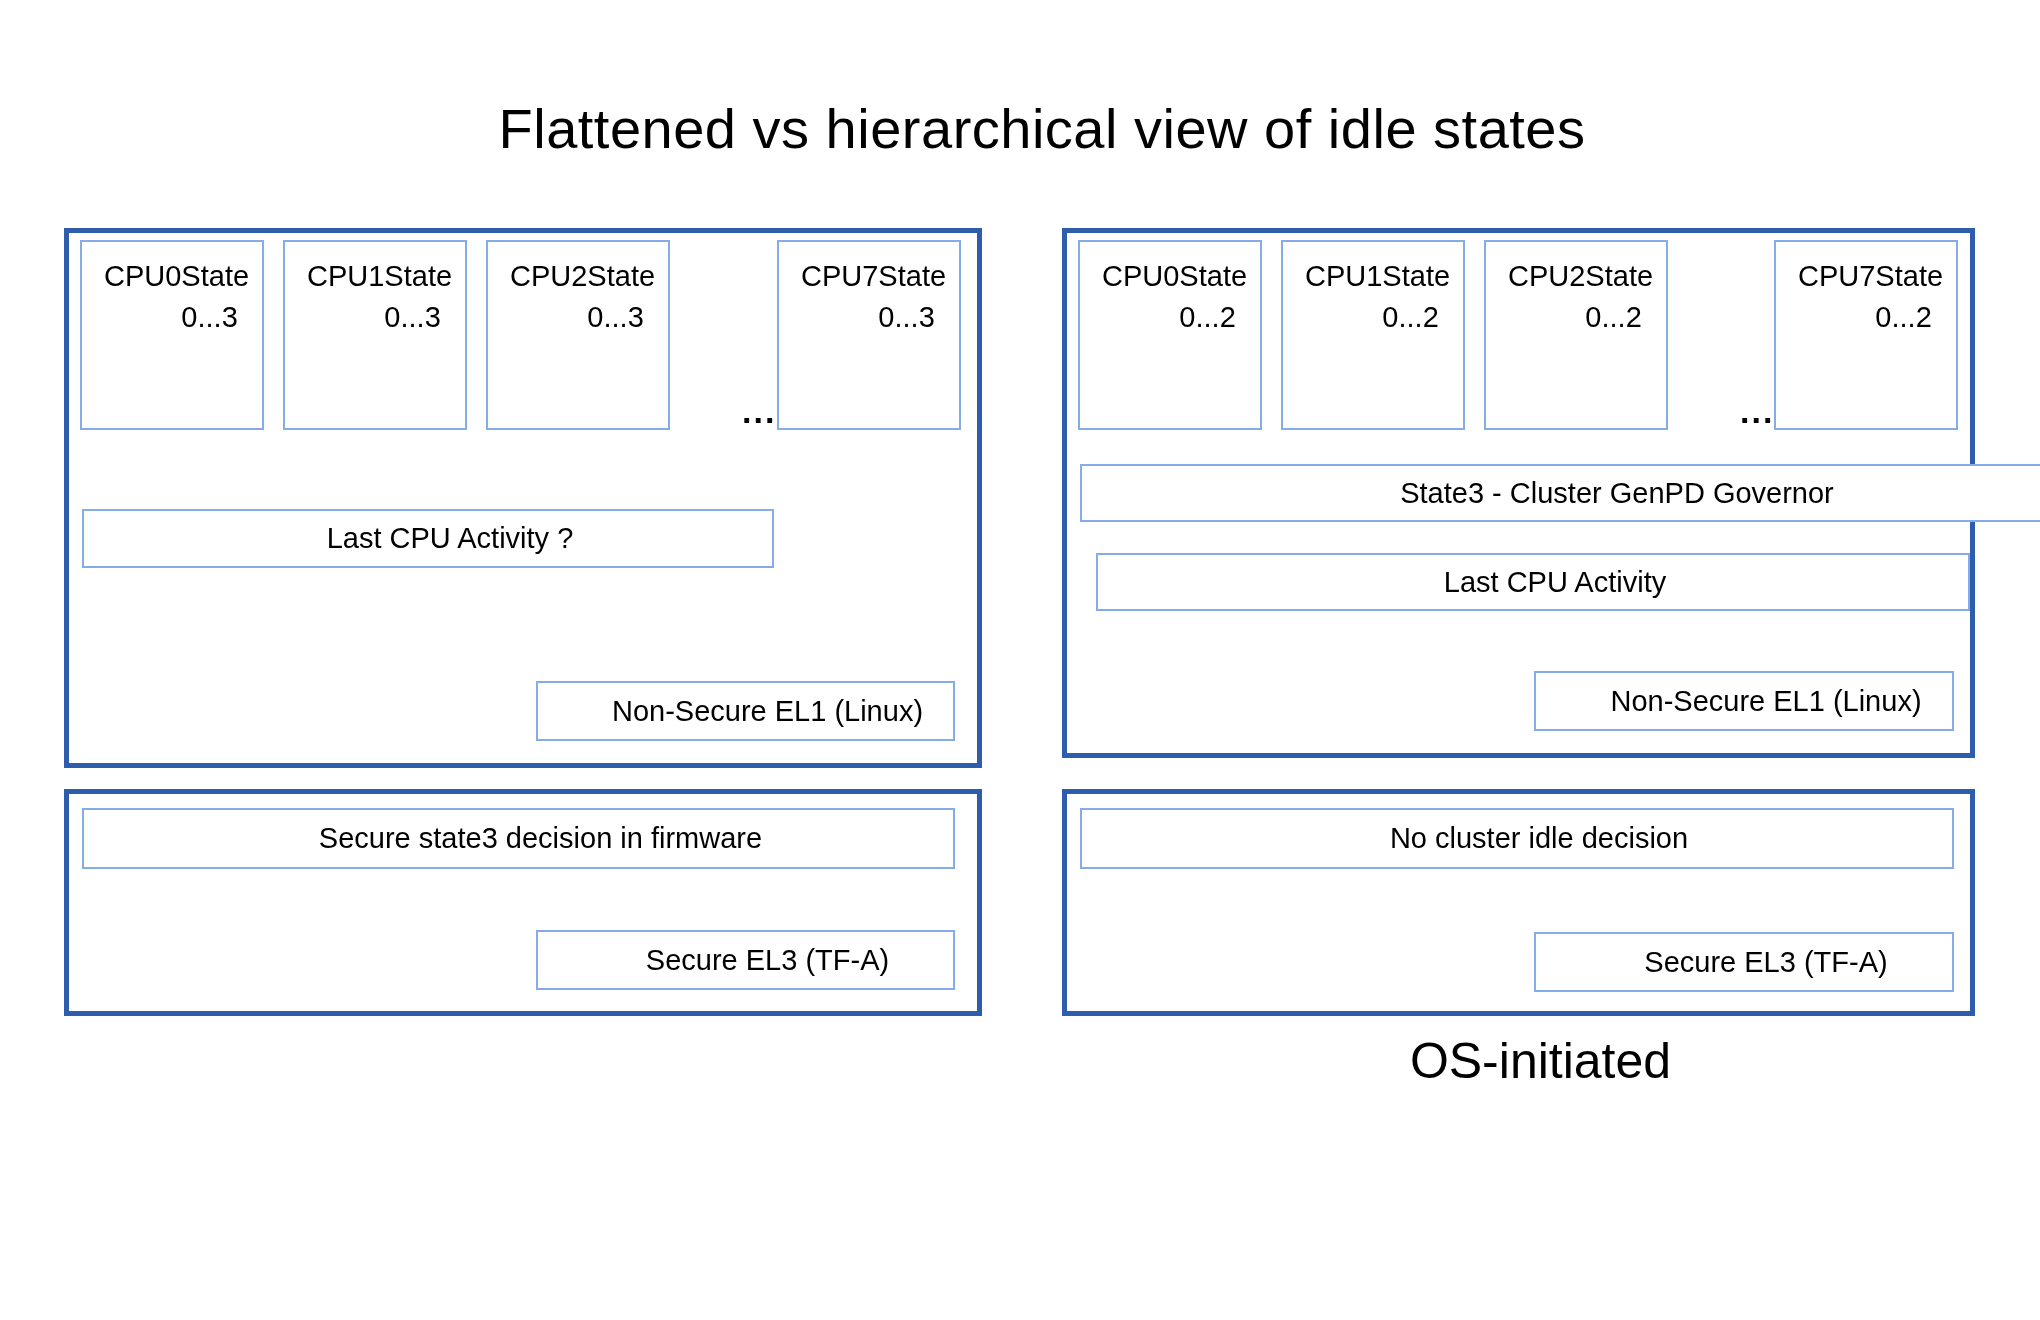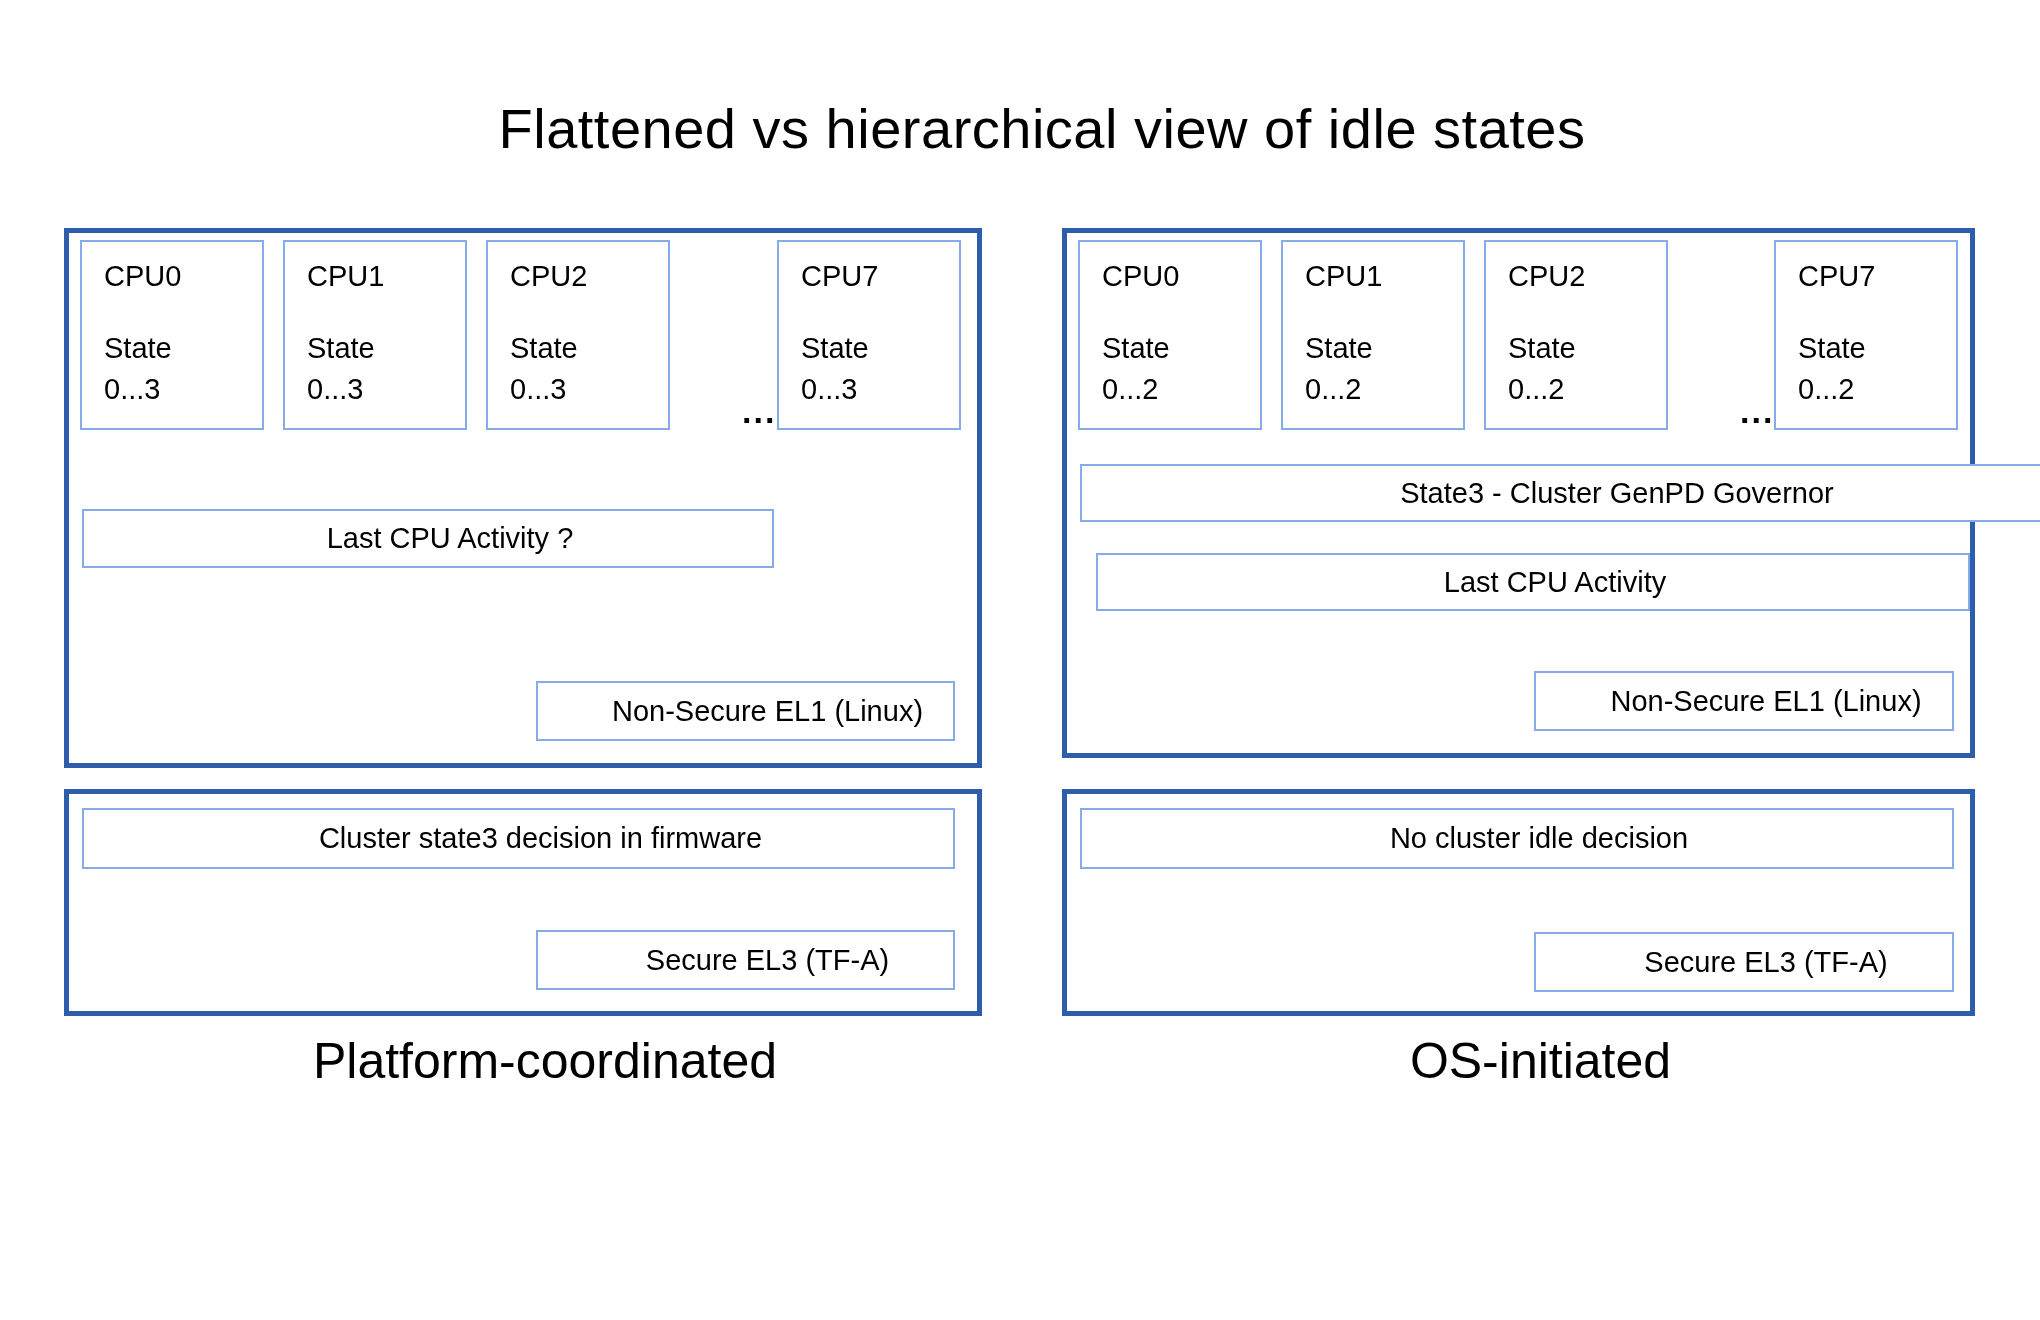--- a/index.html
+++ b/index.html
@@ -28,21 +28,20 @@
   }
   .panel {
     border: 5px solid var(--outer);
     background: var(--bg);
   }
   .cpu-card {
     border: 2px solid var(--inner);
     width: 184px; height: 190px;
     padding: 14px 20px 18px 22px;
     display: flex;
-    flex-direction: column;
     justify-content: space-between;
     font-size: 29px;
     line-height: 1.42;
     background: var(--bg);
   }
   .bar {
     border: 2px solid var(--inner);
     display: flex;
     align-items: center;
     justify-content: center;
@@ -100,25 +99,24 @@
       <div>0...3</div>
     </div>
   </div>
 
   <div class="abs bar" style="left:82px; top:509px; width:692px; height:59px;">Last CPU Activity ?</div>
 
   <div class="abs bar" style="left:536px; top:681px; width:419px; height:60px;">Non-Secure EL1 (Linux)</div>
 
   <div class="abs panel" style="left:64px; top:789px; width:918px; height:227px;"></div>
 
-  <div class="abs bar" style="left:82px; top:808px; width:873px; height:61px;">Cluster state3 decision in firmware</div>
+  <div class="abs bar" style="left:82px; top:808px; width:873px; height:61px;">Secure state3 decision in firmware</div>
 
   <div class="abs bar" style="left:536px; top:930px; width:419px; height:60px;">Secure EL3 (TF-A)</div>
 
-  <div class="abs caption" style="left:64px; top:1032px; width:918px;">Platform-coordinated</div>
 
   <div class="abs panel" style="left:1062px; top:228px; width:913px; height:530px;"></div>
 
   <div class="abs cpu-card" style="left:1078px; top:240px;">
     <div>CPU0</div>
     <div>
       <div>State</div>
       <div>0...2</div>
     </div>
   </div>

